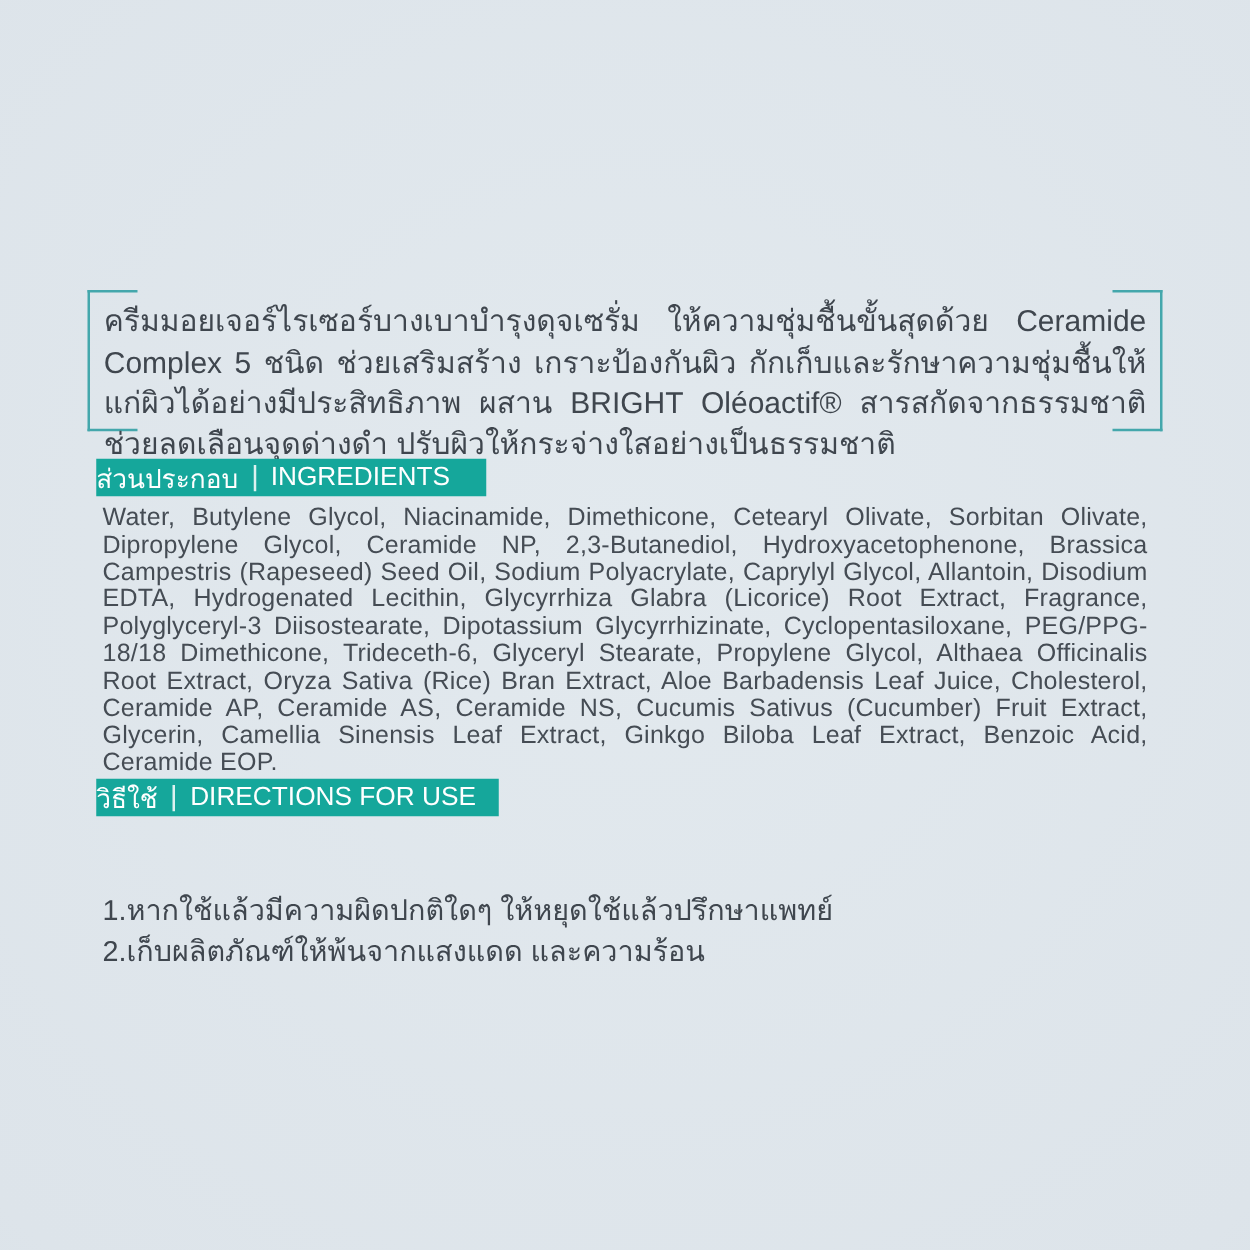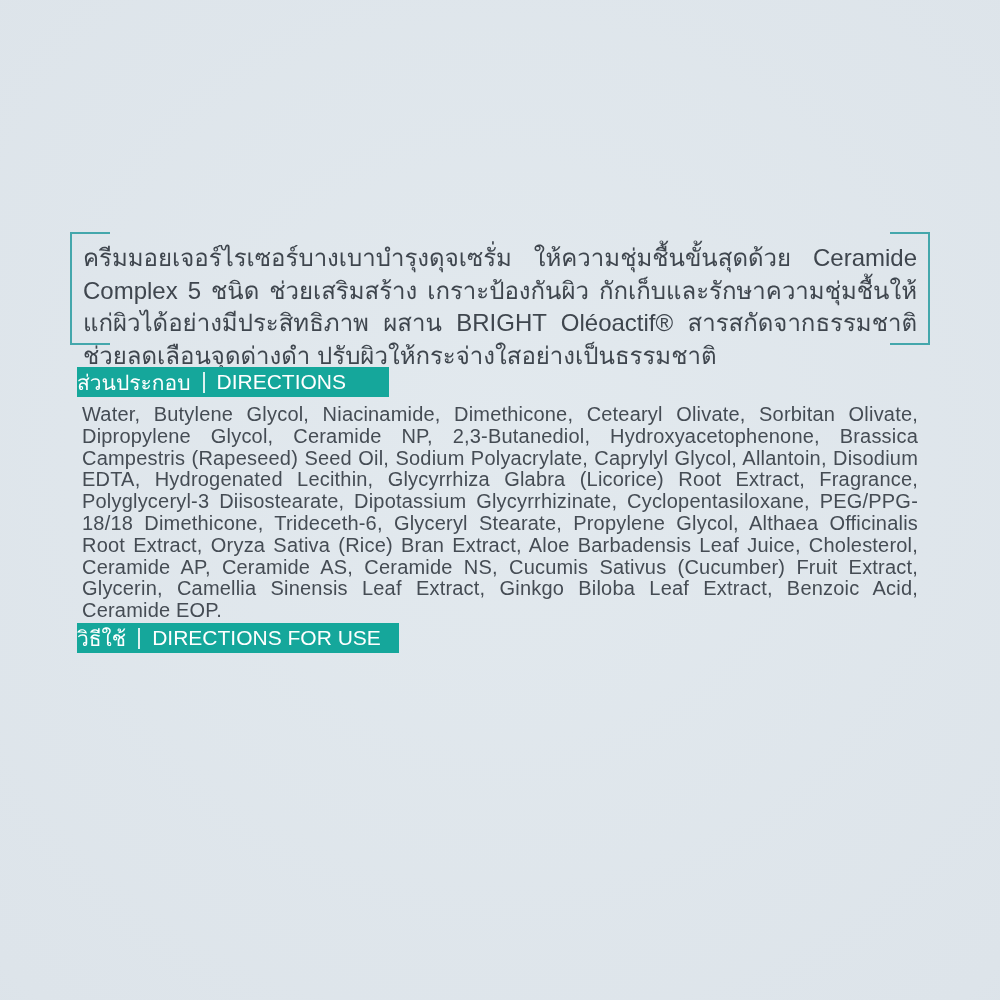--- a/index.html
+++ b/index.html
@@ -68,27 +68,31 @@
 <div class="page">
 
   <span class="bracket left"></span>
   <span class="bracket right"></span>
 
   <p class="intro">ครีมมอยเจอร์ไรเซอร์บางเบาบำรุงดุจเซรั่ม ให้ความชุ่มชื้นขั้นสุดด้วย Ceramide Complex 5 ชนิด ช่วยเสริมสร้าง เกราะป้องกันผิว กักเก็บและรักษาความชุ่มชื้นให้แก่ผิวได้อย่างมีประสิทธิภาพ ผสาน BRIGHT Oléoactif® สารสกัดจากธรรมชาติ ช่วยลดเลือนจุดด่างดำ ปรับผิวให้กระจ่างใสอย่างเป็นธรรมชาติ</p>
 
   <div class="band band-ingredients">
     <span>ส่วนประกอบ</span>
     <span class="band-divider"></span>
-    <span>DIRECTIONS</span>
+    <span>INGREDIENTS</span>
   </div>
 
   <p class="ingredients-body">Water, Butylene Glycol, Niacinamide, Dimethicone, Cetearyl Olivate, Sorbitan Olivate, Dipropylene Glycol, Ceramide NP, 2,3-Butanediol, Hydroxyacetophenone, Brassica Campestris (Rapeseed) Seed Oil, Sodium Polyacrylate, Caprylyl Glycol, Allantoin, Disodium EDTA, Hydrogenated Lecithin, Glycyrrhiza Glabra (Licorice) Root Extract, Fragrance, Polyglyceryl-3 Diisostearate, Dipotassium Glycyrrhizinate, Cyclopentasiloxane, PEG/PPG-18/18 Dimethicone, Trideceth-6, Glyceryl Stearate, Propylene Glycol, Althaea Officinalis Root Extract, Oryza Sativa (Rice) Bran Extract, Aloe Barbadensis Leaf Juice, Cholesterol, Ceramide AP, Ceramide AS, Ceramide NS, Cucumis Sativus (Cucumber) Fruit Extract, Glycerin, Camellia Sinensis Leaf Extract, Ginkgo Biloba Leaf Extract, Benzoic Acid, Ceramide EOP.</p>
 
   <div class="band band-directions">
     <span>วิธีใช้</span>
     <span class="band-divider"></span>
     <span>DIRECTIONS FOR USE</span>
   </div>
 
 
 
+  <ul class="caution-items">
+    <li>1.หากใช้แล้วมีความผิดปกติใดๆ ให้หยุดใช้แล้วปรึกษาแพทย์</li>
+    <li>2.เก็บผลิตภัณฑ์ให้พ้นจากแสงแดด และความร้อน</li>
+  </ul>
 
 </div>
 
 </body></html>

